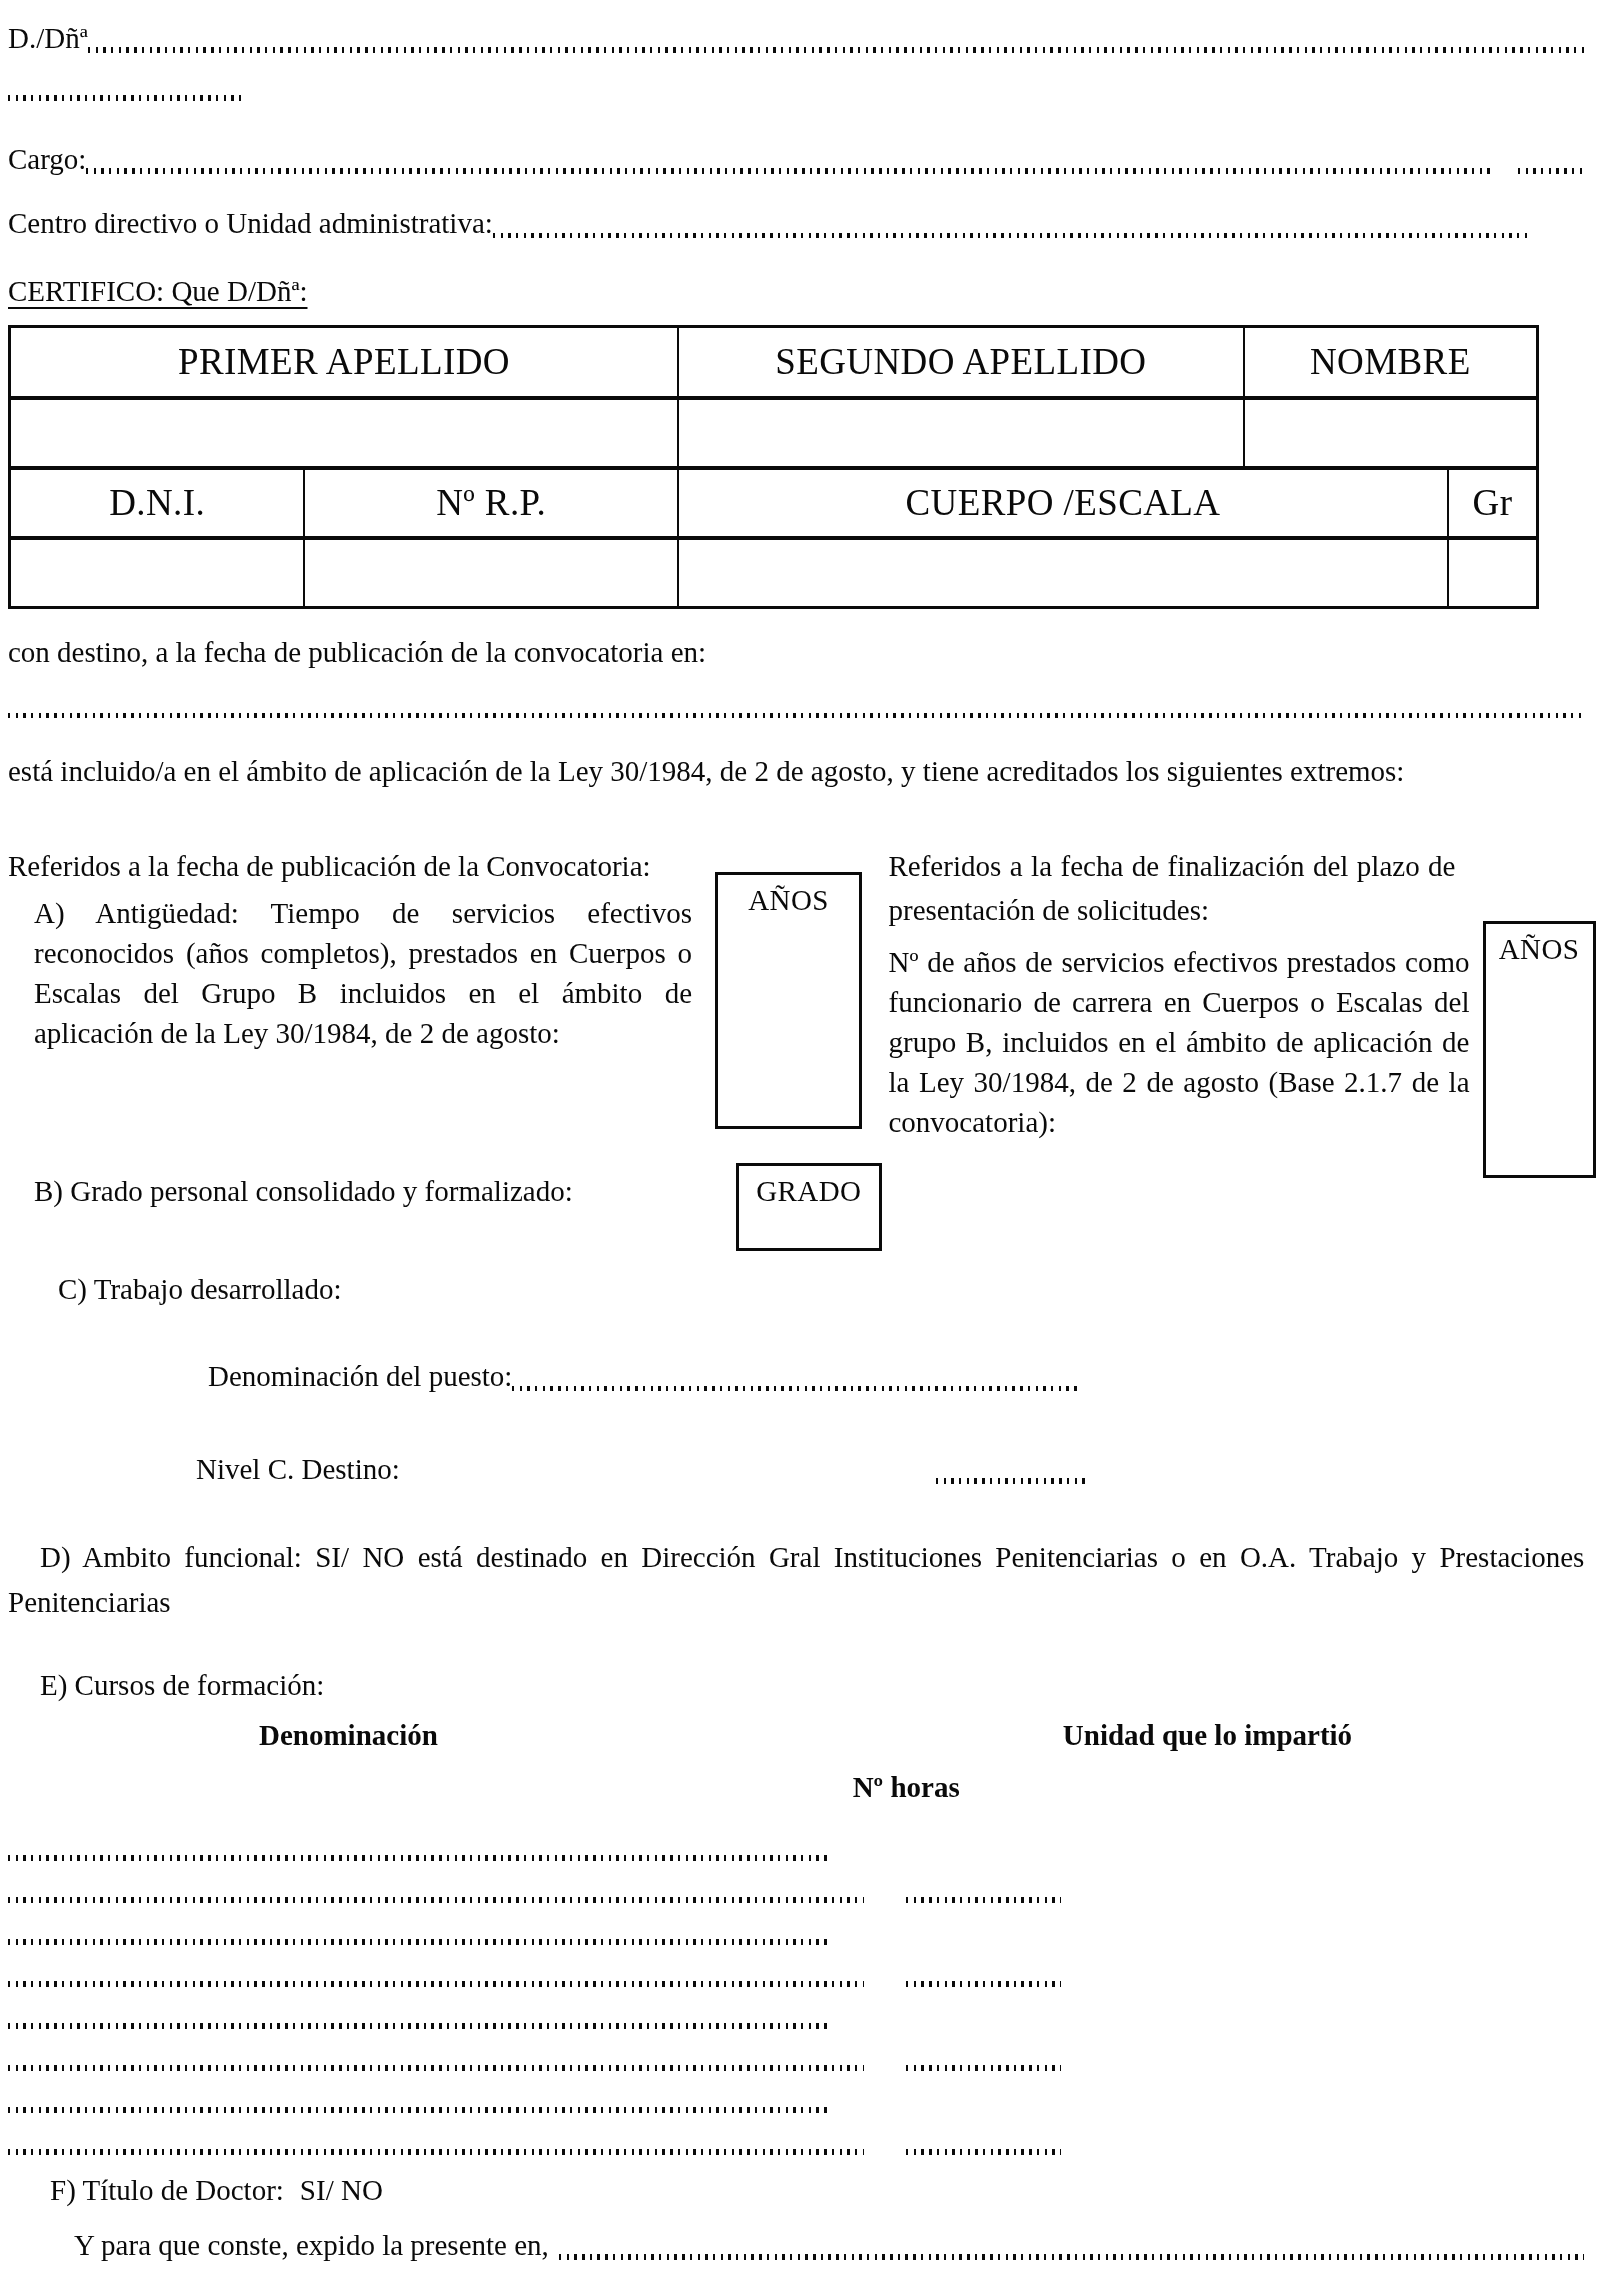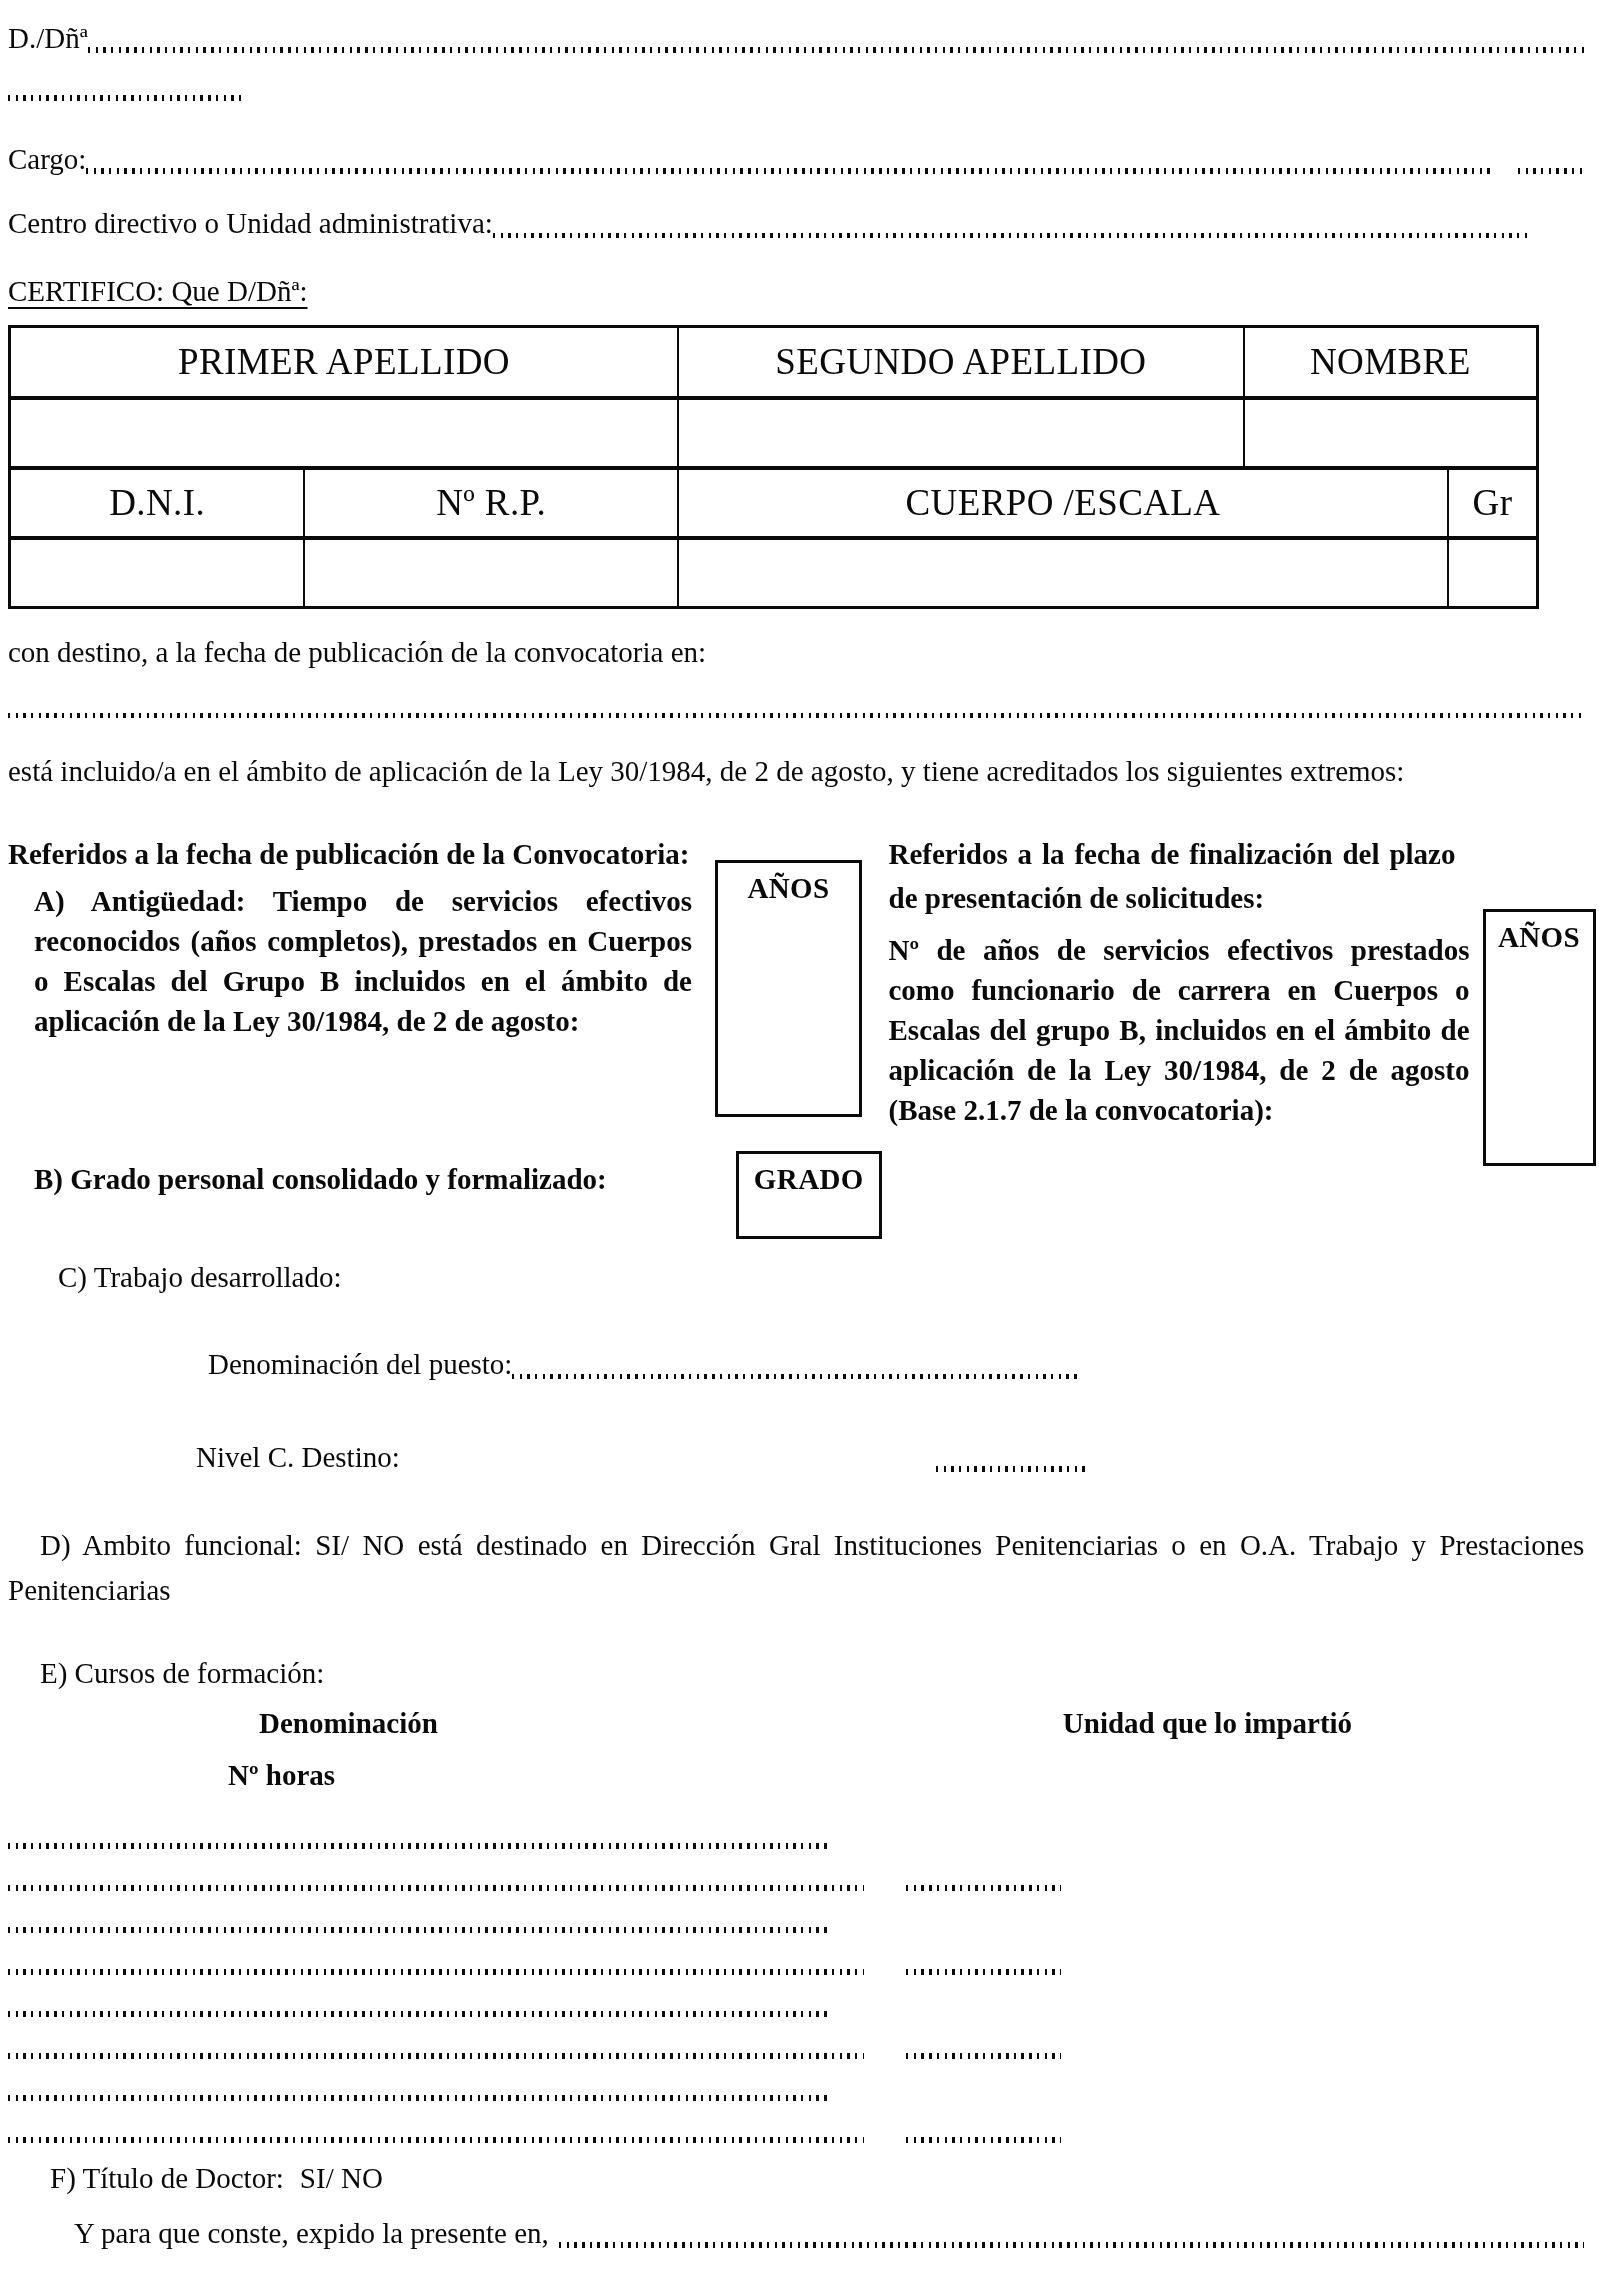--- a/index.html
+++ b/index.html
@@ -41,21 +41,21 @@
     font-size:37px; letter-spacing:0.4px;
   }
   .tcell:last-child { border-right:none; }
   .h84 { height:68px; } .h82 { height:66px; }
 
   .condestino { margin-top:23px; }
   .fulldots { margin-top:40px; }
   .incluido { margin-top:26px; text-align:justify; line-height:42px; }
 
   
-  .twocol { margin-top:40px; display:grid; grid-template-columns:874px 1fr;font-weight:bold; }
+  .twocol { margin-top:52px; display:grid; grid-template-columns:874px 1fr; }
   .head-left { width:706px; text-align:justify; line-height:44px; }
   .head-right { width:567px; text-align:justify; line-height:44px; }
   .col-right { padding-left:6.5px; }
   .a-row { margin-top:4.9px; display:flex; align-items:flex-start; }
   .a-par { width:684px; padding-left:26px; text-align:justify; line-height:40px; }
   .r-row { margin-top:9.7px; display:flex; align-items:flex-start; }
   .r-par { width:581px; text-align:justify; line-height:40px; }
   .vbox {
     border:3.2px solid #0a0a0a; text-align:center;
     font-size:29px; padding-top:4.9px; letter-spacing:0.4px;
@@ -72,21 +72,21 @@
   .denom-row .dots { width:567px; }
   .nivel-row { margin-top:52px; padding-left:188px; }
   .nivel-row .dots { width:152px; margin-left:536px; }
   .d-par { margin-top:45px; text-align:justify; text-indent:32px; line-height:45px; }
 
   
   .e-line { margin-top:40px; padding-left:32px;font-family:Liberation Serif, serif; }
   .e-heads { margin-top:9.7px; display:flex; font-weight:bold; }
   .e-head1 { margin-left:251px; }
   .e-head2 { margin-left:625px; }
-  .e-horas { margin-top:11.3px; padding-left:220px; font-weight:bold; }
+  .e-horas { margin-top:11.3px; padding-left:220px; font-weight:bold;text-align:center; }
   .e-rows { margin-top:23px; }
   .e-dotrow { height:42px; display:flex; align-items:flex-end; padding-bottom:11.3px; }
   .e-long { width:822px; }
   .e-long2 { width:856px; }
   .e-short { width:155px; margin-left:42px; }
 
   
   .f-line { margin-top:3.2px; padding-left:42px; }
   .f-line .gap { display:inline-block; width:16px; }
   .expido-row { margin-top:14.6px; padding-left:66px; }

